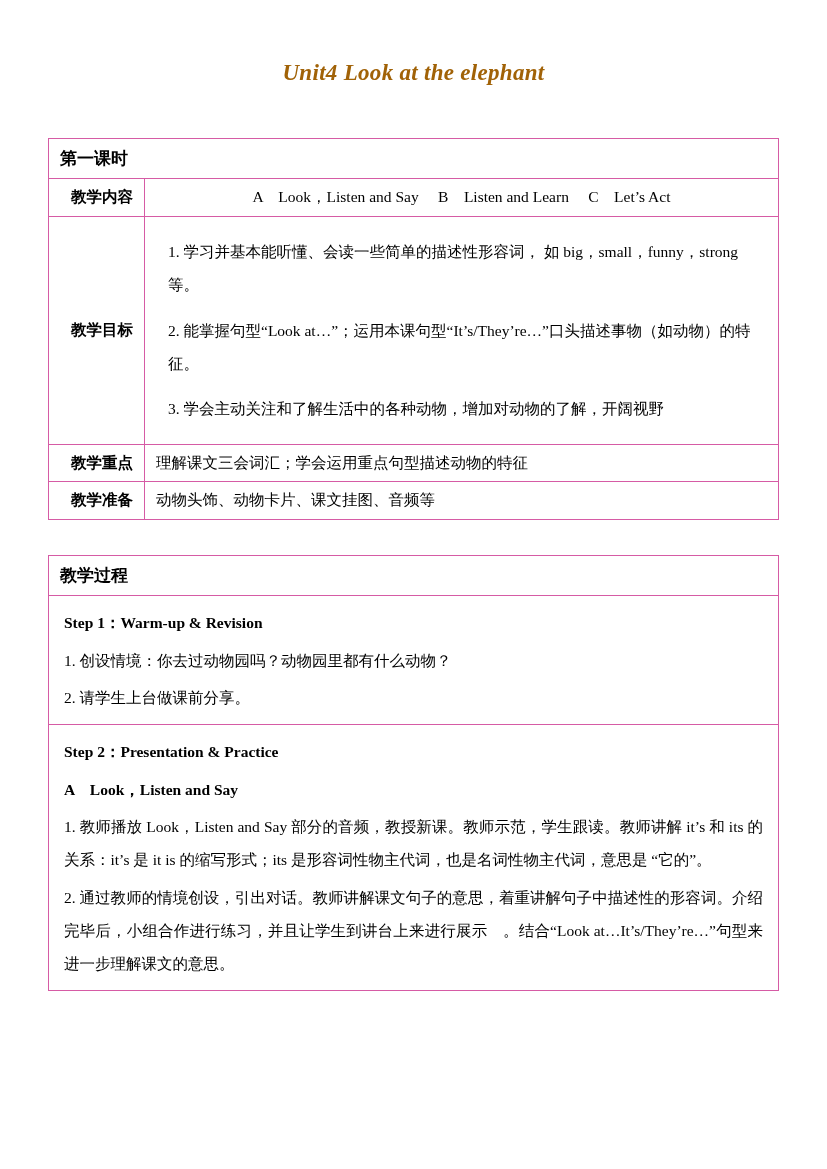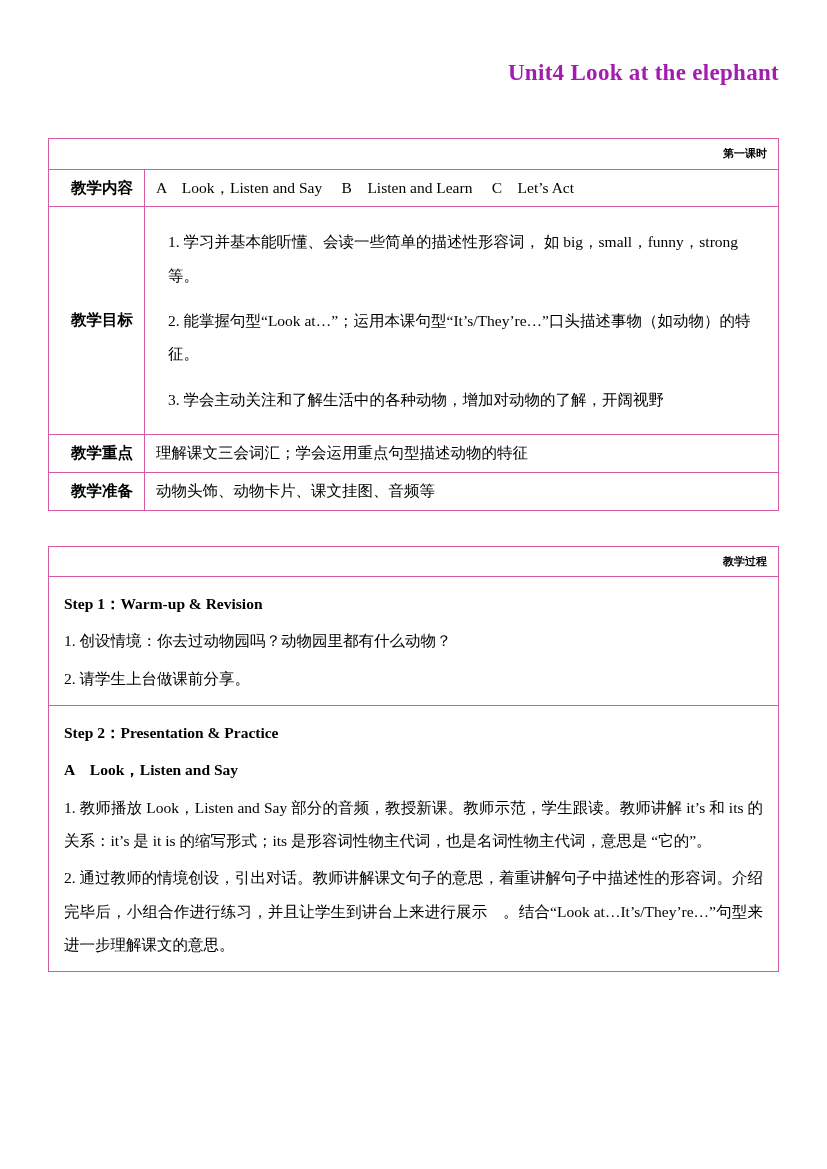--- a/index.html
+++ b/index.html
@@ -9,53 +9,54 @@
     height: 1169px;
     background: #ffffff;
     color: #000000;
     font-family: "Liberation Serif", "DejaVu Serif", serif;
     overflow: hidden;
   }
   .page { padding: 60px 48px 0 48px; }
 
   .doc-title {
     margin: 0 0 52px 0;
-    text-align: right;
+    text-align: center;
     font-size: 23px;
     font-weight: 700;
-    color: #a21caf;
+    color: #a16207;
     letter-spacing: 0.3px;
+    font-style: italic;
   }
 
   table.doc-table {
     width: 100%;
     border-collapse: collapse;
     table-layout: fixed;
     font-size: 15.5px;
   }
   table.doc-table td {
     border: 1.5px solid #d65ba5;
     padding: 6px 11px;
     vertical-align: middle;
     line-height: 1.6;
   }
   col.label-col { width: 96px; }
 
   td.table-head {
-    text-align: right;
+    text-align: left;
     font-weight: 700;
-    font-size: 11px;
+    font-size: 17px;
     padding: 7px 10px;
   }
   td.row-label {
     text-align: right;
     font-weight: 700;
     padding: 8px 4px;
   }
-  td.centered-cell { }
+  td.centered-cell { text-align: center; }
 
   td.multiline-cell { padding: 8px 12px; }
   td.multiline-cell p { margin: 12px; line-height: 2.15; }
 
   .process-table { margin-top: 35px; padding-left: 46px; }
   td.process-cell { padding: 6px 12px; }
   td.process-cell p { margin: 4px; line-height: 2.15; text-align: justify; }
   p.step-title { font-weight: 700; text-align: left !important; }
   p.section-heading { font-weight: 700; text-align: center; }
 </style>

